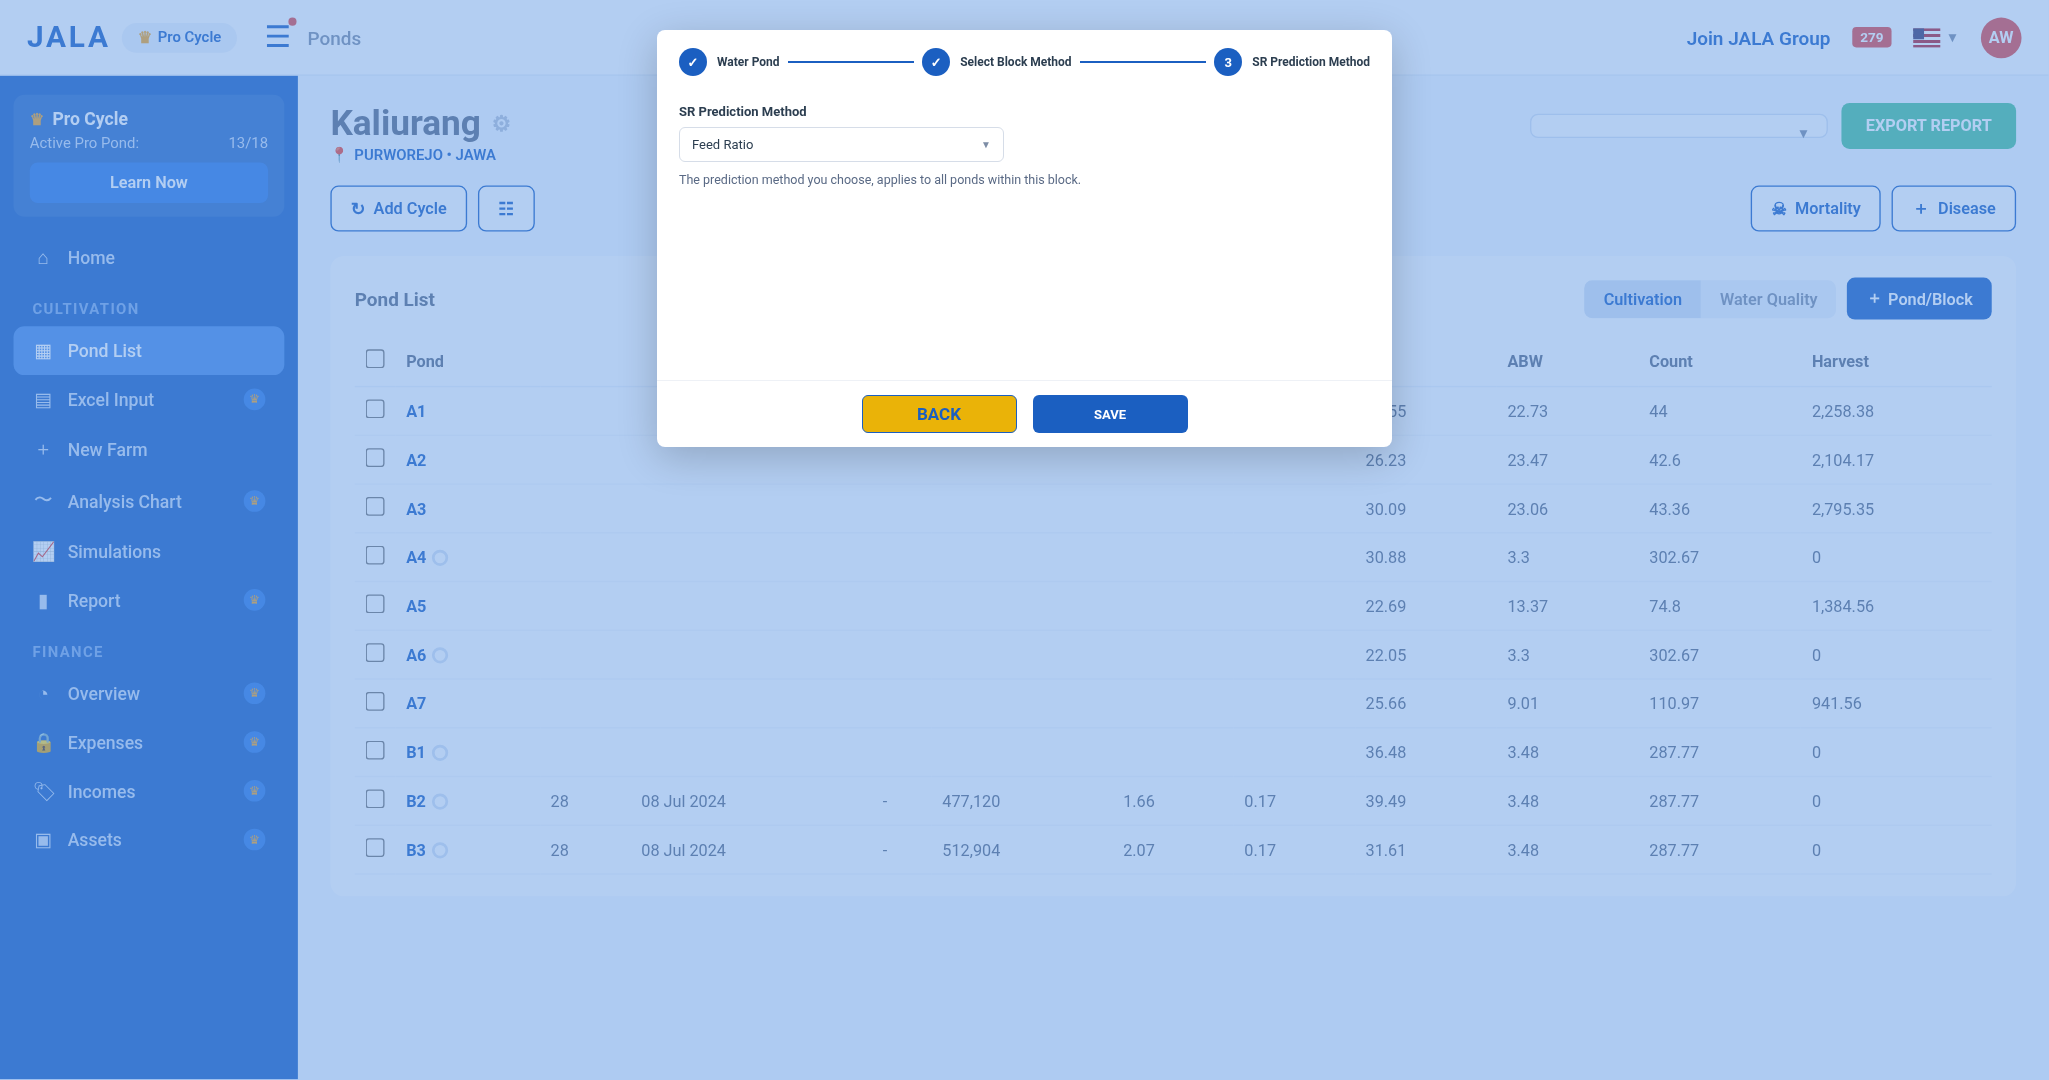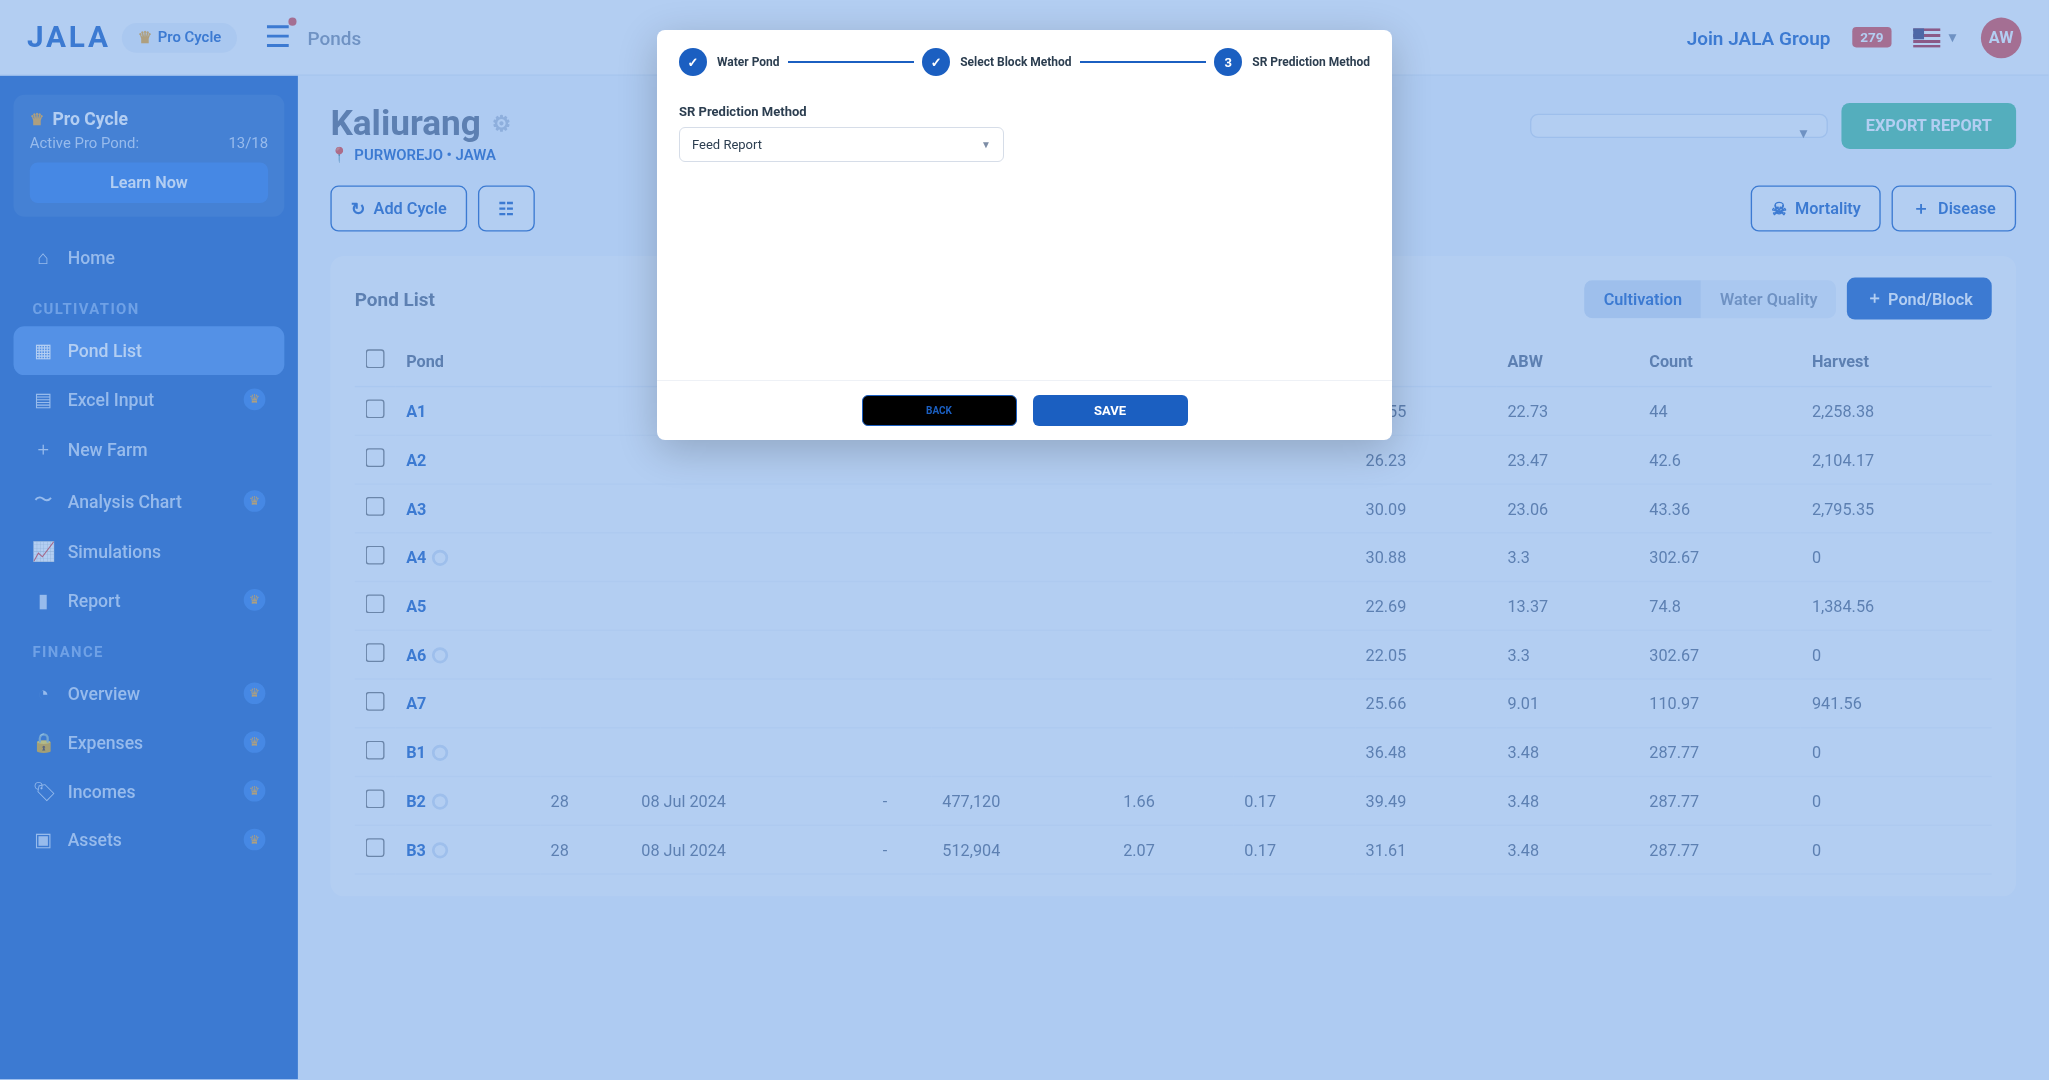--- a/index.html
+++ b/index.html
@@ -65,21 +65,21 @@
 .stepper { display: flex; align-items: center; gap: 8px; margin-bottom: 28px; }
 .step { display: flex; align-items: center; gap: 10px; }
 .step-circle { width: 28px; height: 28px; border-radius: 50%; background: #1b5fc1; color: #fff; display: flex; align-items: center; justify-content: center; font-weight: 700; font-size: 13px; }
 .step-circle.check::before { content: '✓'; }
 .step-label { font-size: 12px; font-weight: 700; color: #2c3e50; }
 .step-line { flex: 1; height: 2px; background: #1b5fc1; min-width: 50px; }
 .form-label { font-size: 13px; font-weight: 700; color: #2c3e50; margin-bottom: 8px; display: block; }
 .select-box { border: 1px solid #d6dde8; border-radius: 6px; padding: 9px 12px; font-size: 13px; color: #2c3e50; width: 325px; display: flex; justify-content: space-between; align-items: center; cursor: pointer; }
 .help-text { font-size: 12.5px; color: #5a6a85; margin-top: 10px; }
 .modal-footer { border-top: 1px solid #eef1f6; padding: 14px 22px; display: flex; justify-content: center; gap: 16px; }
-.btn-outline { border: 1.5px solid #1b5fc1; background: #000000; color: #1b5fc1; border-radius: 6px; padding: 8px 8px; width: 155px; font-weight: 700; font-size: 10px; cursor: pointer; }
+.btn-outline { border: 1.5px solid #1b5fc1; background: #eab308; color: #1b5fc1; border-radius: 6px; padding: 8px 8px; width: 155px; font-weight: 700; font-size: 17px; cursor: pointer; }
 .btn-solid { border: none; background: #1b5fc1; color: #fff; border-radius: 6px; padding: 8px 0; width: 155px; font-weight: 700; font-size: 13px; cursor: pointer; }
 .modal-body { min-height: 350px; }
 </style>
 </head>
 <body>
 
 <div class="app-scale">
 <div class="header">
   <span class="logo">JALA</span>
   <span class="pro-badge">
@@ -399,22 +399,23 @@
             <span class="step-label">Select Block Method</span>
           </div>
         <div class="step-line"></div>
         <div class="step">
             <span class="step-circle">3</span>
             <span class="step-label">SR Prediction Method</span>
           </div>
       </div>
       <label class="form-label">SR Prediction Method</label>
       <div class="select-box">
-          <span>Feed Report</span>
+          <span>Feed Ratio</span>
           <span class="chev">▼</span>
         </div>
+      <div class="help-text">The prediction method you choose, applies to all ponds within this block.</div>
     </div>
     <div class="modal-footer">
       <button class="btn-outline">BACK</button>
       <button class="btn-solid">SAVE</button>
     </div>
   </div>
 </div>
 
 </body></html>

